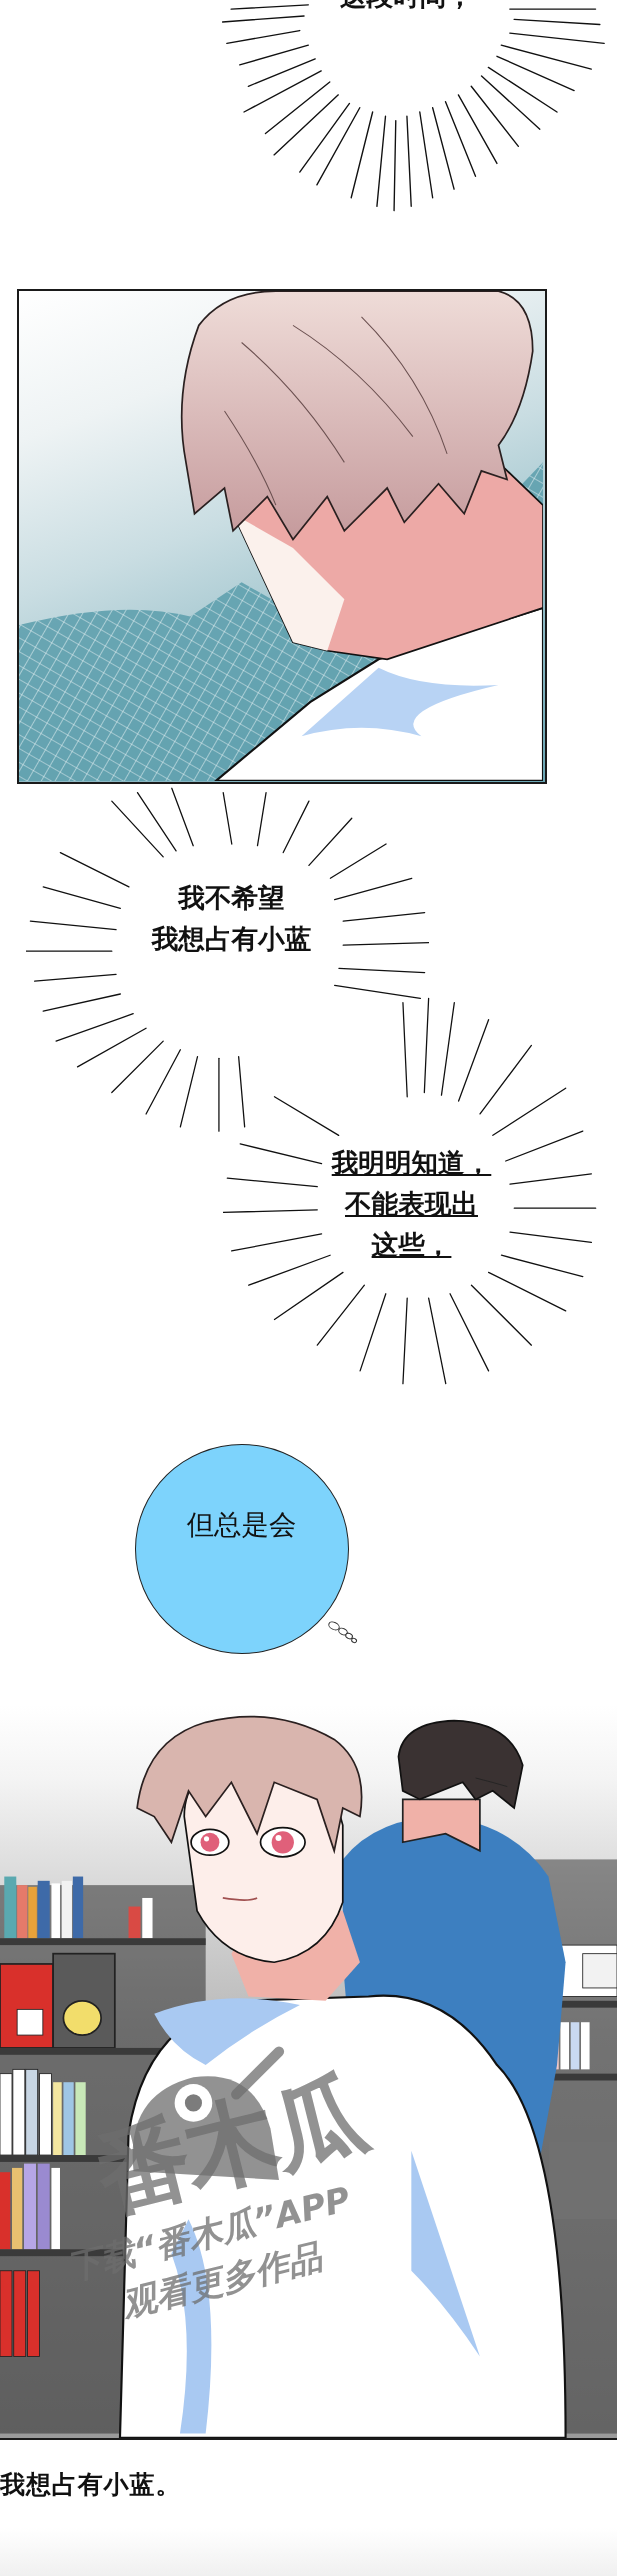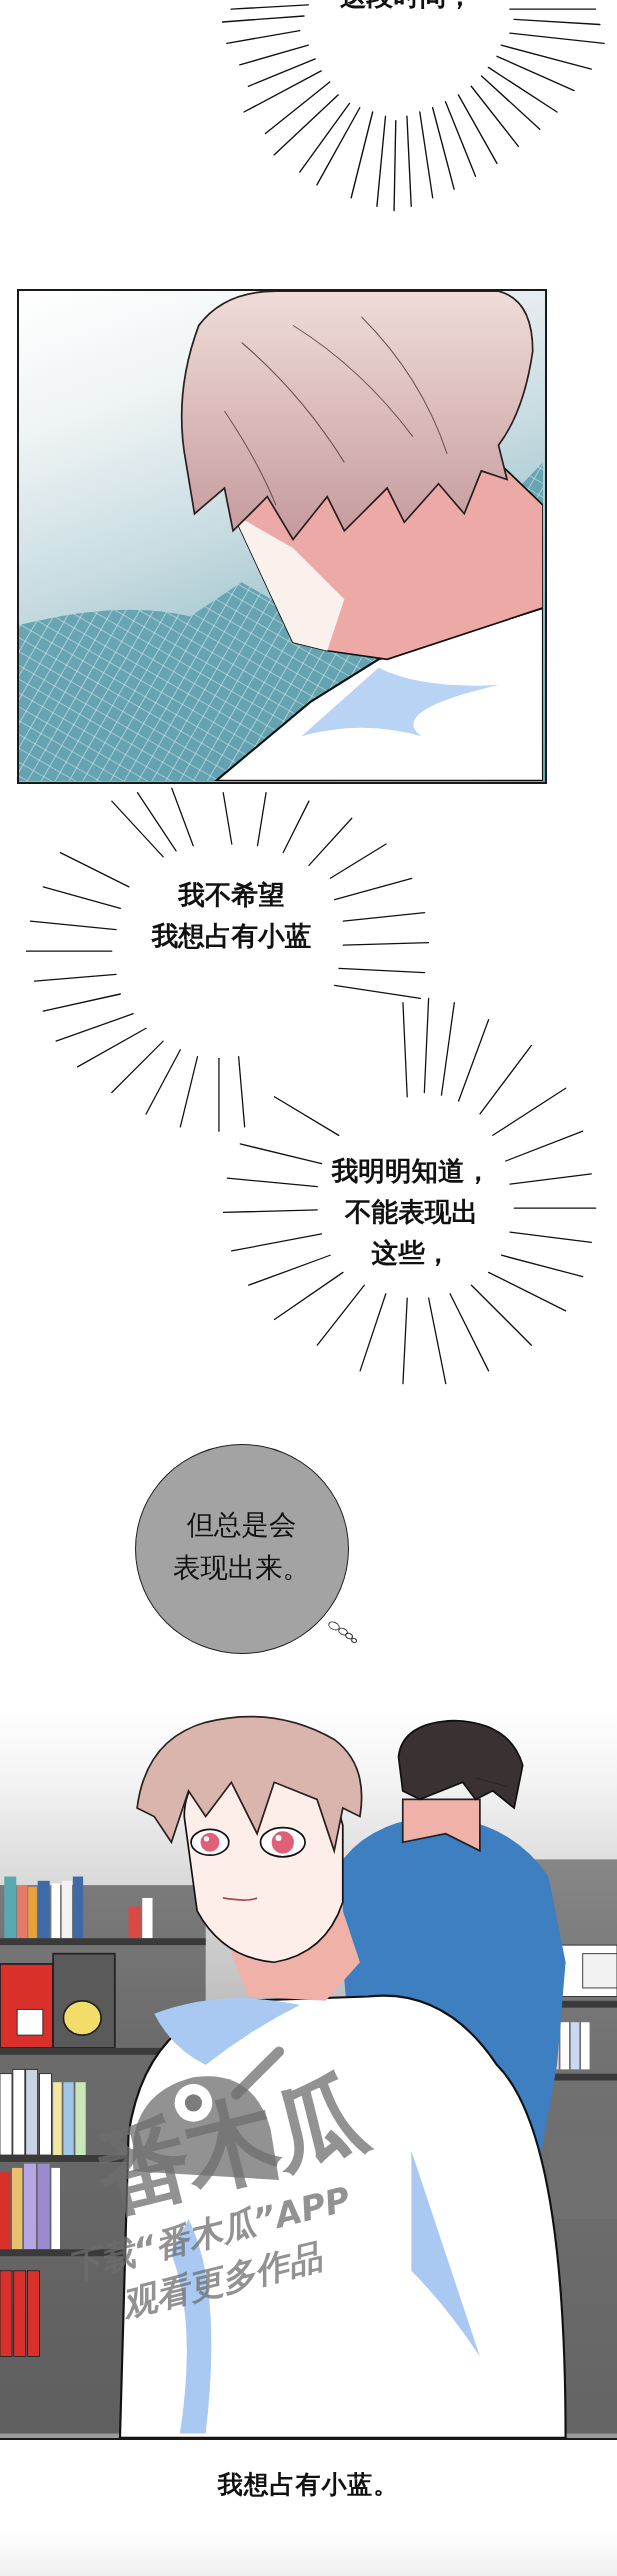--- a/index.html
+++ b/index.html
@@ -8,26 +8,26 @@
   .abs { position: absolute; }
   .burst { position: absolute; }
   .burst svg { position: absolute; left: 0; top: 0; }
   .bubble-text { position: absolute; text-align: center; font-weight: bold;
                  font-size: 26.6px; line-height: 41px; color: #111; white-space: nowrap; }
   .panel { position: absolute; overflow: hidden; box-sizing: border-box; }
   .panel1 { left: 17px; top: 289px; width: 530px; height: 495px; border: 2.6px solid #1a1a1a;
             background: linear-gradient(160deg, #ffffff 0%, #eef3f4 22%, #c9dde2 45%, #95bec8 70%, #6aa6b4 100%); }
   .panel2 { left: 0; top: 1705px; width: 617px; height: 735px; border-bottom: 2.6px solid #1a1a1a;
             background: linear-gradient(180deg, #ffffff 0%, #f4f4f4 10%, #d8d8d8 25%, #b8b8b8 45%, #9a9a9a 100%); }
-  .caption { position: absolute; left: 0; width: 617px; top: 2468px; text-align: center;
+  .caption { position: absolute; left: 0; width: 617px; top: 2468px; text-align: left;
              font-size: 25px; font-weight: bold; letter-spacing: 0.9px; }
   .fade-bottom { position: absolute; left: 0; top: 2528px; width: 617px; height: 48px;
                  background: linear-gradient(180deg, #ffffff, #f0f0f0); }
   .thought { position: absolute; left: 135px; top: 1444px; width: 214px; height: 210px;
-             border: 1.7px solid #222; border-radius: 50%; background: #a3a3a3; box-sizing: border-box; }
+             border: 1.7px solid #222; border-radius: 50%; background: #7dd3fc; box-sizing: border-box; }
   .thought-dot { position: absolute; border: 1.3px solid #333; border-radius: 50%; background: #fff; }
   .watermark { position: absolute; color: rgba(110,110,110,0.75); font-weight: bold;
                transform: rotate(-14deg); white-space: nowrap; }
 </style>
 </head>
 <body>
 
 <div class="burst" style="left:214px; top:-51px; width:403px; height:266px;">
   <svg width="403" height="266" viewBox="0 0 470 310">
     <g stroke="#111" stroke-width="1.6" stroke-linecap="round">
@@ -119,21 +119,21 @@
       <line x1="20" y1="265" x2="110" y2="245"></line>
       <line x1="35" y1="300" x2="125" y2="268"></line>
       <line x1="60" y1="330" x2="140" y2="285"></line>
       <line x1="100" y1="360" x2="160" y2="300"></line>
       <line x1="140" y1="385" x2="180" y2="310"></line>
       <line x1="180" y1="400" x2="200" y2="318"></line>
       <line x1="225" y1="405" x2="225" y2="320"></line>
       <line x1="255" y1="400" x2="248" y2="318"></line>
     </g>
   </svg>
-  <div class="bubble-text" style="left:90px; top:90px; width:231px;">
+  <div class="bubble-text" style="left:90px; top:96px; width:231px;font-family:Liberation Mono, monospace;">
     <div>我不希望</div>
     <div>我想占有小蓝</div>
   </div>
 </div>
 
 <div class="burst" style="left:223px; top:994px; width:377px; height:394px;">
   <svg width="377" height="394" viewBox="0 0 440 460">
     <g stroke="#111" stroke-width="1.5" stroke-linecap="round">
       <line x1="210" y1="10" x2="215" y2="120"></line>
       <line x1="240" y1="5" x2="235" y2="115"></line>
@@ -155,31 +155,30 @@
       <line x1="110" y1="410" x2="165" y2="340"></line>
       <line x1="60" y1="380" x2="140" y2="325"></line>
       <line x1="30" y1="340" x2="125" y2="305"></line>
       <line x1="10" y1="300" x2="115" y2="280"></line>
       <line x1="0" y1="255" x2="110" y2="252"></line>
       <line x1="5" y1="215" x2="110" y2="225"></line>
       <line x1="20" y1="175" x2="115" y2="198"></line>
       <line x1="60" y1="120" x2="135" y2="165"></line>
     </g>
   </svg>
-  <div class="bubble-text" style="left:77px; top:156px; width:223px;">
+  <div class="bubble-text" style="left:77px; top:148px; width:223px;text-decoration:underline;">
     <div>我明明知道，</div>
     <div>不能表现出</div>
     <div>这些，</div>
   </div>
 </div>
 
 <div class="thought">
   <div class="bubble-text" style="left:0; width:211px; top:58px; font-weight:normal; font-size:27.4px; line-height:43px;">
     <div>但总是会</div>
-    <div>表现出来。</div>
   </div>
 </div>
 <div class="thought-dot" style="left:328px; top:1622px; width:10.3px; height:6px; transform:rotate(25deg);"></div>
 <div class="thought-dot" style="left:338px; top:1628px; width:7.7px; height:5.1px; transform:rotate(25deg);"></div>
 <div class="thought-dot" style="left:345px; top:1633px; width:6px; height:4.3px; transform:rotate(25deg);"></div>
 <div class="thought-dot" style="left:351px; top:1638px; width:4.3px; height:3.4px; transform:rotate(25deg);"></div>
 
 <div class="panel panel2">
   <svg width="617" height="733" viewBox="0 0 720 855">
 

